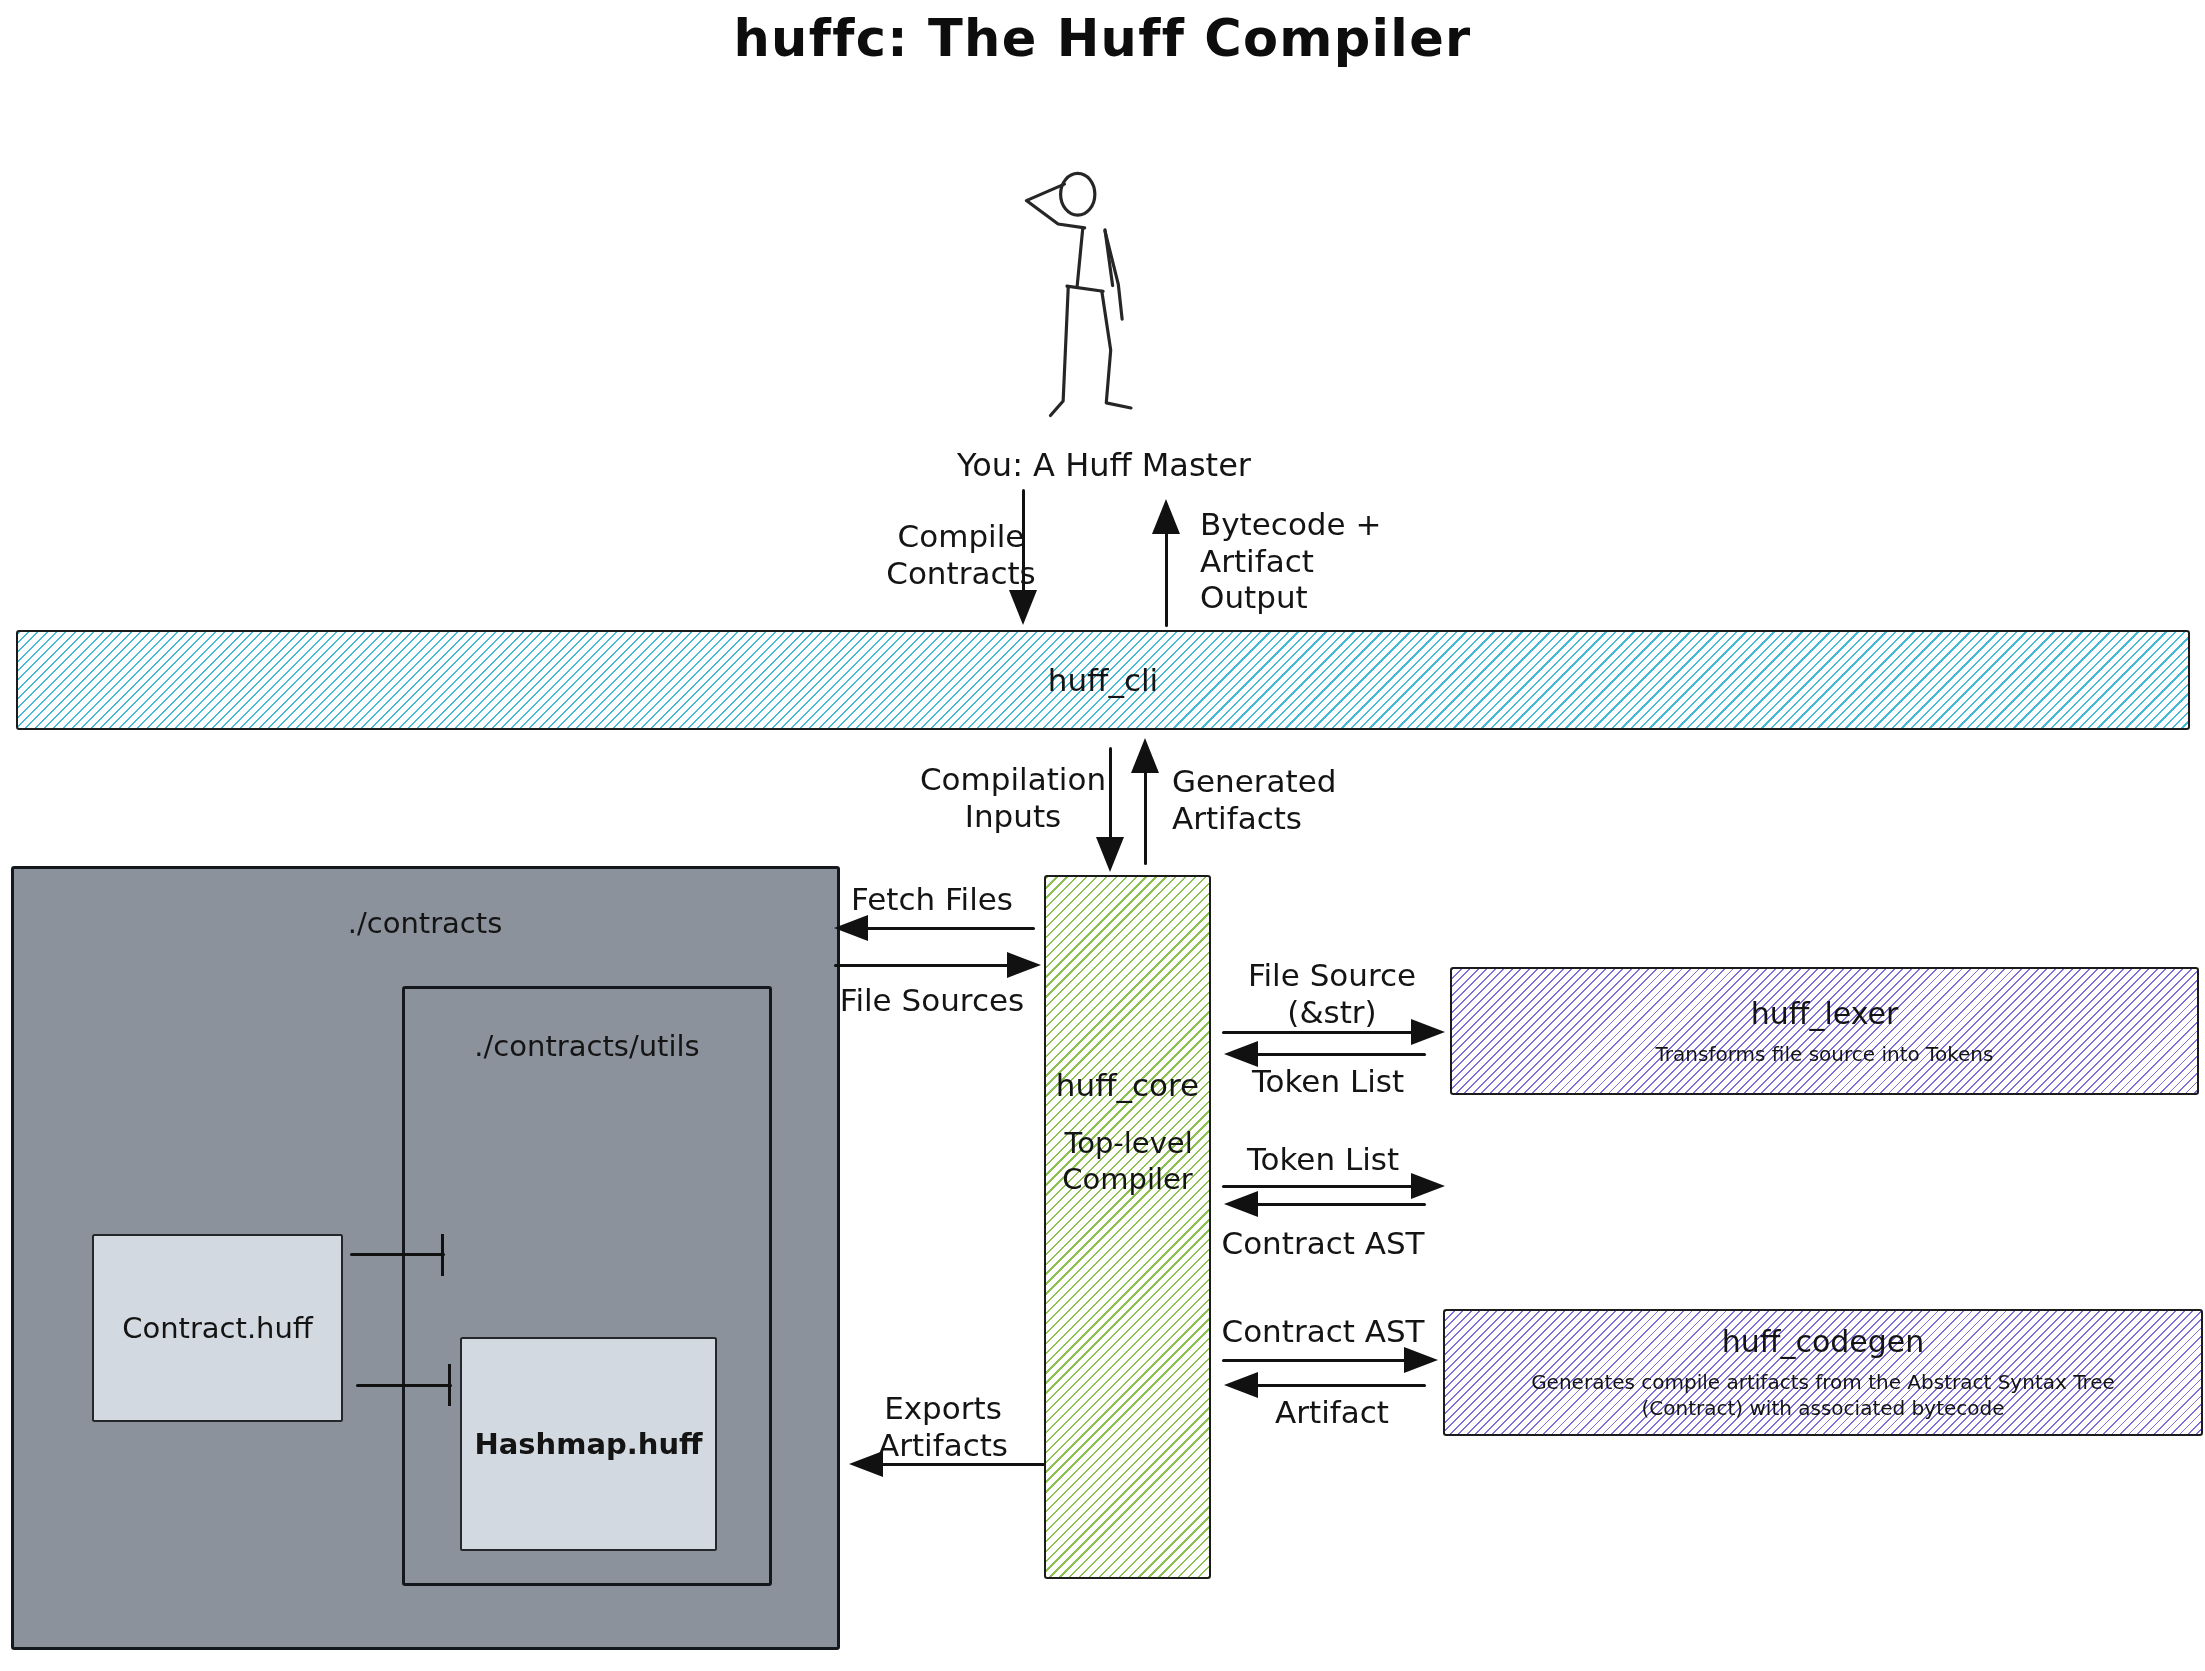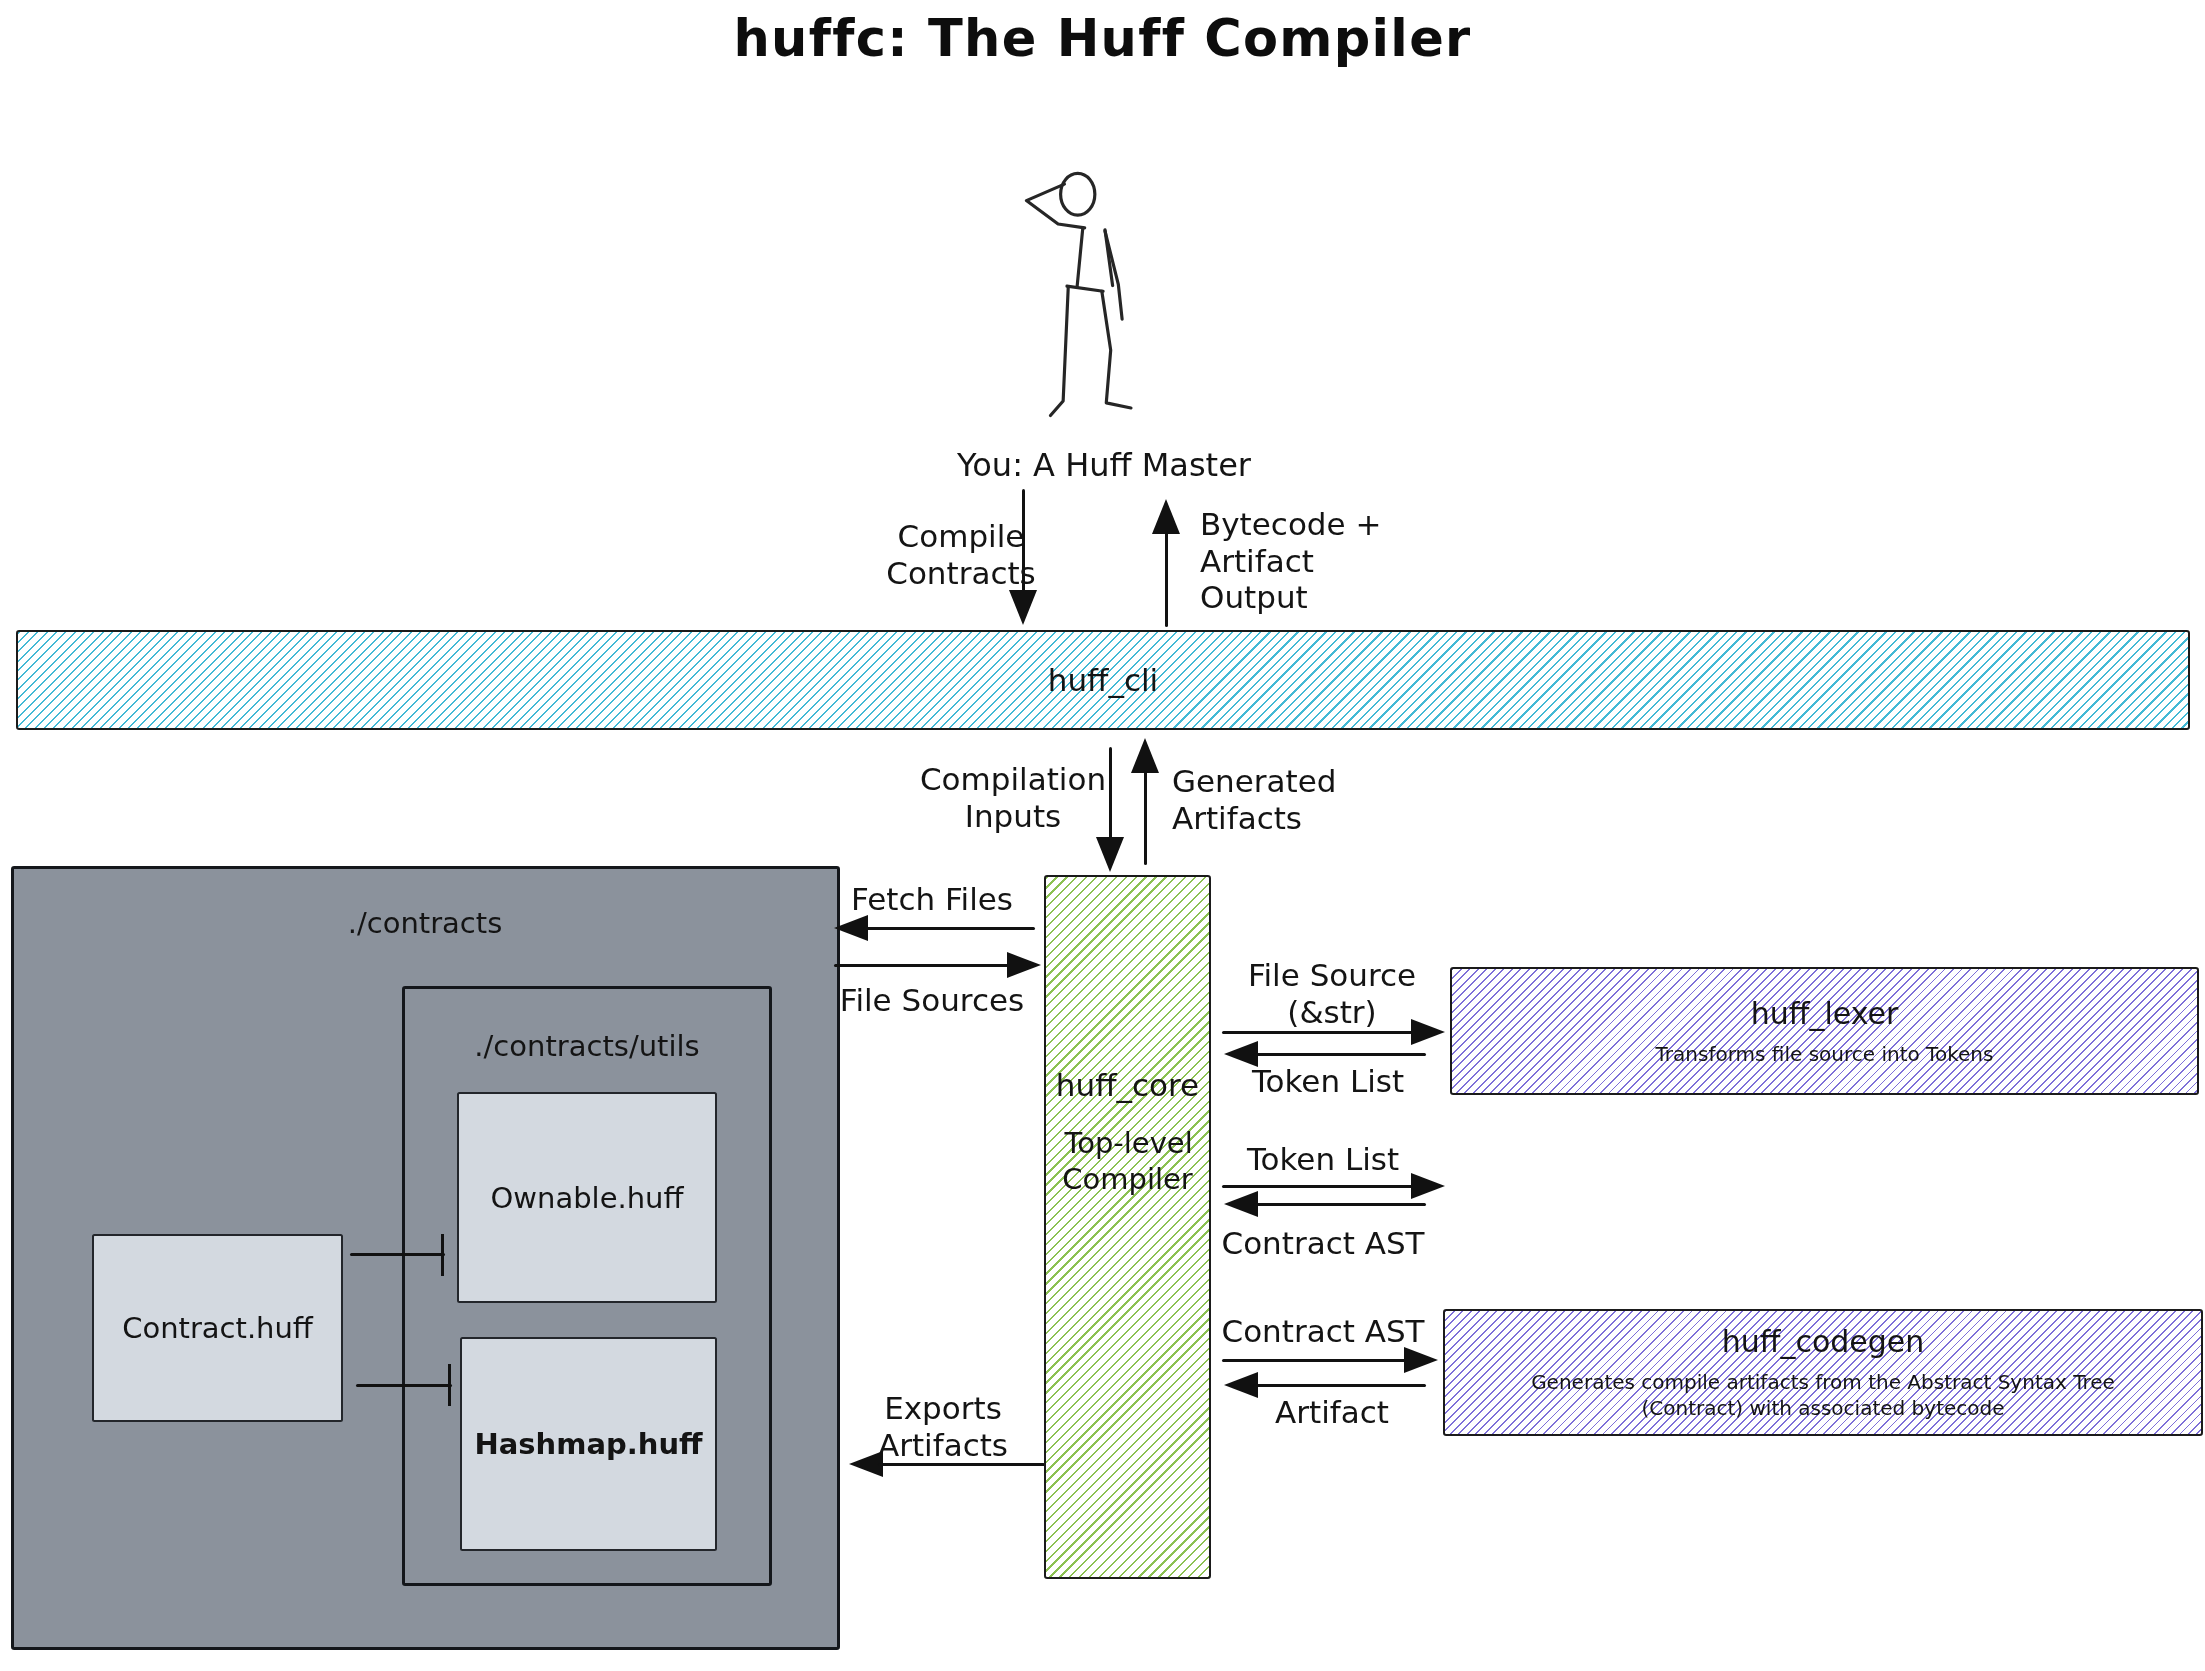--- a/index.html
+++ b/index.html
@@ -113,23 +113,20 @@
 
   <div class="box folder-box" style="left:11.4px;top:866px;width:829px;height:784px;"></div>
   <div class="lbl ctr s46" style="left:425px;top:906px;">./contracts</div>
 
   <div class="box utils-box" style="left:402px;top:986px;width:370px;height:600px;"></div>
   <div class="lbl ctr s46" style="left:587px;top:1029px;">./contracts/utils</div>
 
   <div class="file-box abs" style="left:92px;top:1234px;width:247px;height:184px;">
     <span>Contract.huff</span>
   </div>
-  <div class="file-box abs" style="left:457px;top:1092px;width:256px;height:207px;">
-    <span>Ownable.huff</span>
-  </div>
   <div class="file-box abs" style="left:460px;top:1337px;width:253px;height:210px;font-weight:bold;">
     <span>Hashmap.huff</span>
   </div>
 
   <div class="arrow" style="left:350px;top:1234px;width:101px;height:44px;">
     <div class="hline" style="left:0;top:19px;width:95px;"></div>
     <div class="tick" style="left:91px;top:0;"></div>
   </div>
   <div class="arrow" style="left:356px;top:1364px;width:101px;height:44px;">
     <div class="hline" style="left:0;top:20px;width:96px;"></div>

